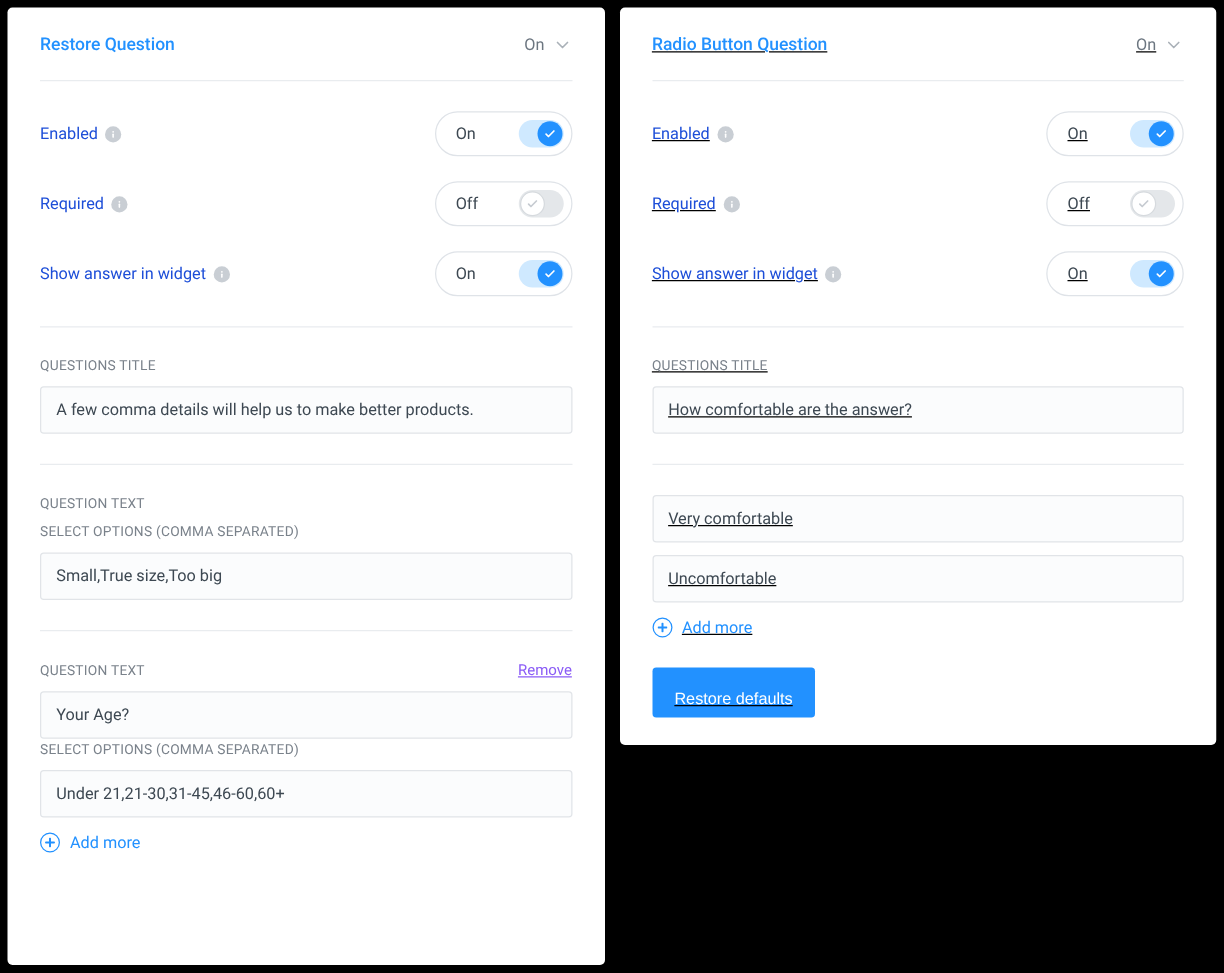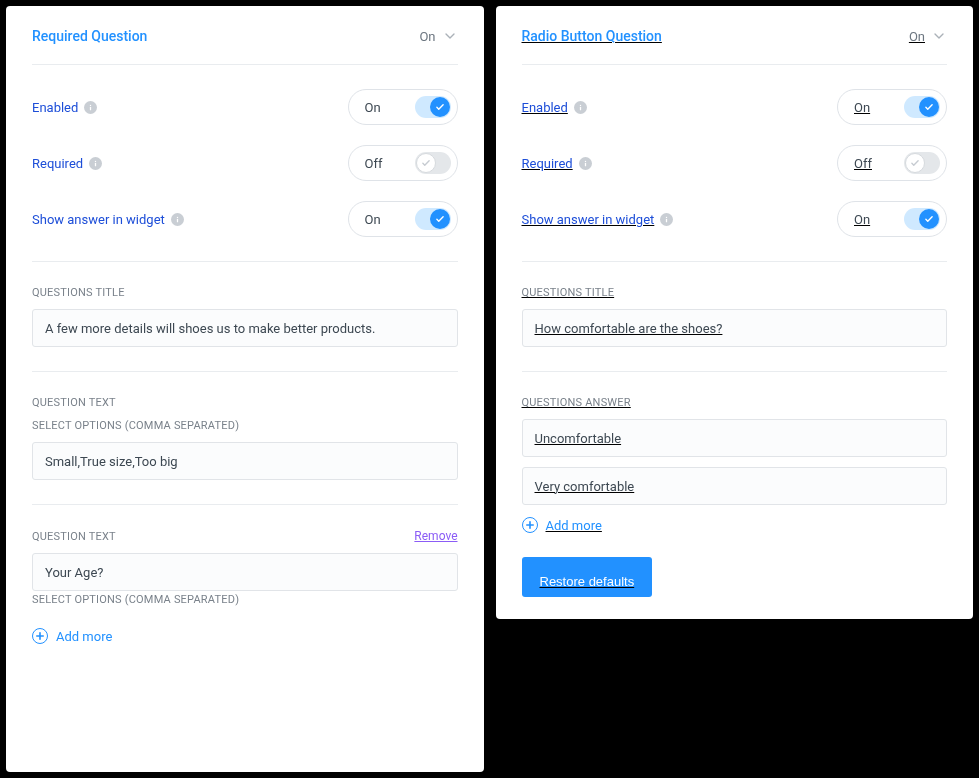--- a/index.html
+++ b/index.html
@@ -118,21 +118,21 @@
     height:40px; padding:17px 18px; font-size:13px; cursor:pointer;
     align-self:flex-start;
   }
 </style>
 </head>
 <body>
 
 <div class="panel">
 
   <div class="panel-head">
-    <div class="panel-title">Required Question</div>
+    <div class="panel-title">Restore Question</div>
     <div class="head-right">
       <span class="head-state">On</span>
       <span class="chev-down">
         <svg viewBox="0 0 24 24">
             <path d="M6 9l6 6 6-6"></path>
           </svg>
       </span>
     </div>
   </div>
 
@@ -202,21 +202,21 @@
             </span>
           </span>
       </div>
     </div>
     <div class="divider"></div>
   </div>
 
   <div class="section">
     <div class="field-label">QUESTIONS TITLE</div>
     <div class="text-input">
-        <span>A few more details will shoes us to make better products.</span>
+        <span>A few comma details will help us to make better products.</span>
       </div>
     <div class="divider"></div>
   </div>
 
   <div class="section">
     <div class="field-label">QUESTION TEXT</div>
     <div class="field-label">SELECT OPTIONS (comma separated)</div>
     <div class="text-input">
         <span>Small,True size,Too big</span>
       </div>
@@ -225,20 +225,23 @@
 
   <div class="section">
     <div class="label-row">
       <div class="field-label">QUESTION TEXT</div>
       <div class="remove-link">Remove</div>
     </div>
     <div class="text-input">
         <span>Your Age?</span>
       </div>
     <div class="field-label">SELECT OPTIONS (comma separated)</div>
+    <div class="text-input">
+        <span>Under 21,21-30,31-45,46-60,60+</span>
+      </div>
   </div>
 
   <div class="add-more">
     <span class="plus">
         <svg viewBox="0 0 10 10">
           <path d="M5 1v8M1 5h8"></path>
         </svg>
       </span>
     <span>Add more</span>
   </div>
@@ -325,32 +328,31 @@
             </span>
           </span>
       </div>
     </div>
     <div class="divider"></div>
   </div>
 
   <div class="section">
     <div class="field-label">QUESTIONS TITLE</div>
     <div class="text-input">
-        <span>How comfortable are the shoes?</span>
-      </div>
-    <div class="divider"></div>
-  </div>
-
-  <div class="section">
-    <div class="field-label">QUESTIONS ANSWER</div>
+        <span>How comfortable are the answer?</span>
+      </div>
+    <div class="divider"></div>
+  </div>
+
+  <div class="section">
+    <div class="text-input">
+        <span>Very comfortable</span>
+      </div>
     <div class="text-input">
         <span>Uncomfortable</span>
-      </div>
-    <div class="text-input">
-        <span>Very comfortable</span>
       </div>
   </div>
 
   <div class="add-more">
     <span class="plus">
         <svg viewBox="0 0 10 10">
           <path d="M5 1v8M1 5h8"></path>
         </svg>
       </span>
     <span>Add more</span>

